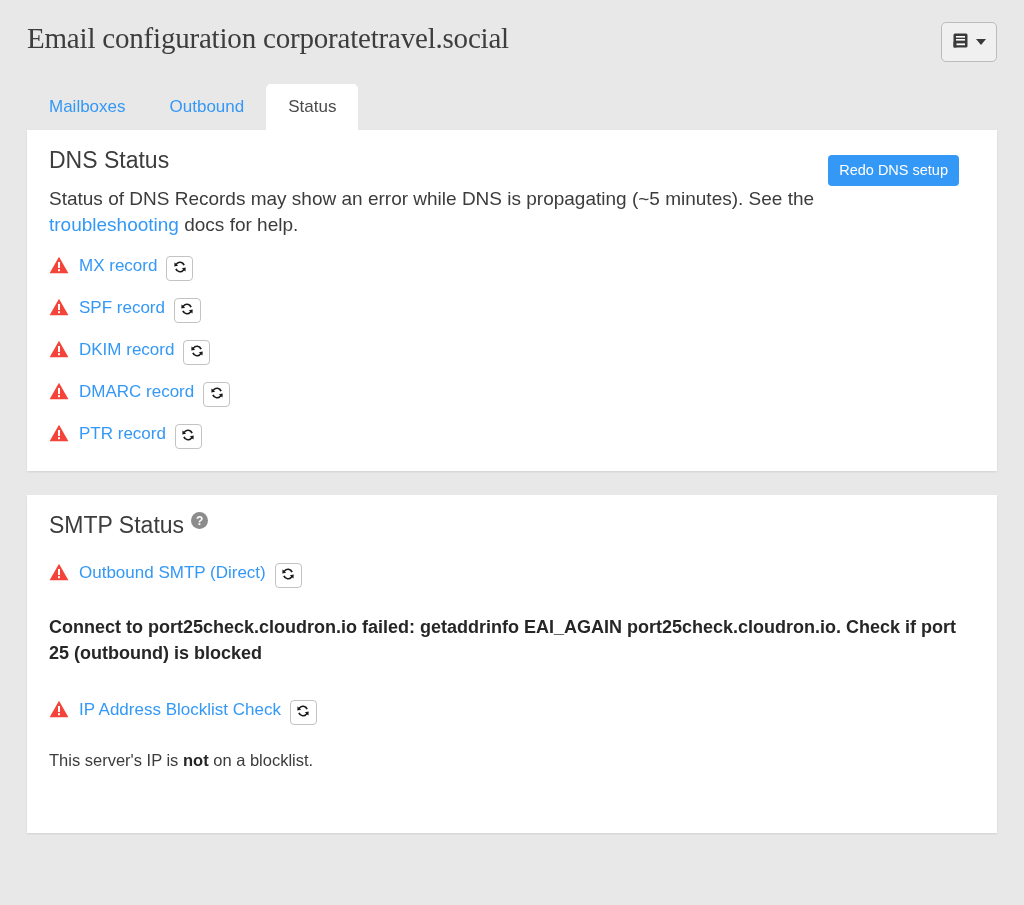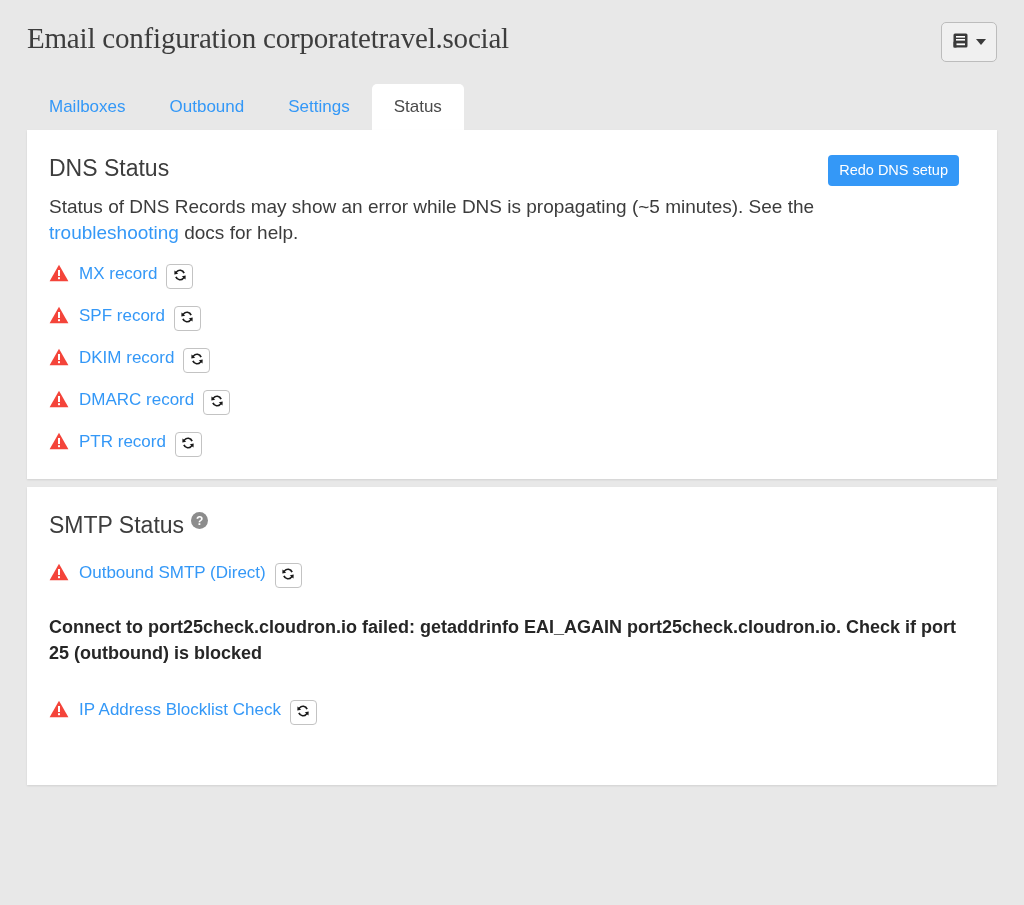--- a/index.html
+++ b/index.html
@@ -83,22 +83,22 @@
   .tab:first-child { padding-left: 22px; }
   .tab.active {
     background: #ffffff;
     color: #4a4a4a;
     cursor: default;
   }
 
   
   .card {
     background: #ffffff;
-    margin: 0 27px 8px 27px;
-    padding: 24px 22px 22px 22px;
+    margin: 0 27px 24px 27px;
+    padding: 16px 22px 22px 22px;
     box-shadow: 0 1px 2px rgba(0,0,0,0.10);
     box-sizing: border-box;
     position: relative;
   }
   .card-title {
     font-size: 23px;
     font-weight: 400;
     color: #3d3d3d;
     margin: 0 0 12px 0;
     line-height: 28px;
@@ -222,21 +222,20 @@
         </svg>
       </span>
       <span class="caret-down"></span>
     </button>
   </div>
 </div>
 
 <div class="tabs">
   <div class="tab">Mailboxes</div>
   <div class="tab">Outbound</div>
-  <div class="tab">Settings</div>
   <div class="tab active">Status</div>
 </div>
 
 <div class="card">
   <h2 class="card-title">DNS Status</h2>
   <button class="primary-button">Redo DNS setup</button>
 
   <p class="card-desc">
     <span>Status of DNS Records may show an error while DNS is propagating (~5 minutes). See the </span><a class="link">troubleshooting</a><span> docs for help.</span>
   </p>
@@ -381,14 +380,17 @@
       <a class="status-label">IP Address Blocklist Check</a>
       <button class="refresh-button">
         <span>
           <svg width="14" height="14" viewBox="0 0 16 16" aria-hidden="true">
             <path d="M13.6 5.3 A5.9 5.9 0 0 0 3.3 4.1 L1.7 2.8 L1.5 7.3 L6 6.6 L4.4 5.3 A4.1 4.1 0 0 1 11.7 6.2 Z" fill="#1a1a1a"></path>
             <path d="M2.4 10.7 A5.9 5.9 0 0 0 12.7 11.9 L14.3 13.2 L14.5 8.7 L10 9.4 L11.6 10.7 A4.1 4.1 0 0 1 4.3 9.8 Z" fill="#1a1a1a"></path>
           </svg>
         </span>
       </button>
     </div>
+    <p class="note-text">
+      <span>This server's IP is </span><b>not</b><span> on a blocklist.</span>
+    </p>
   </div>
 </div>
 
 </body></html>

